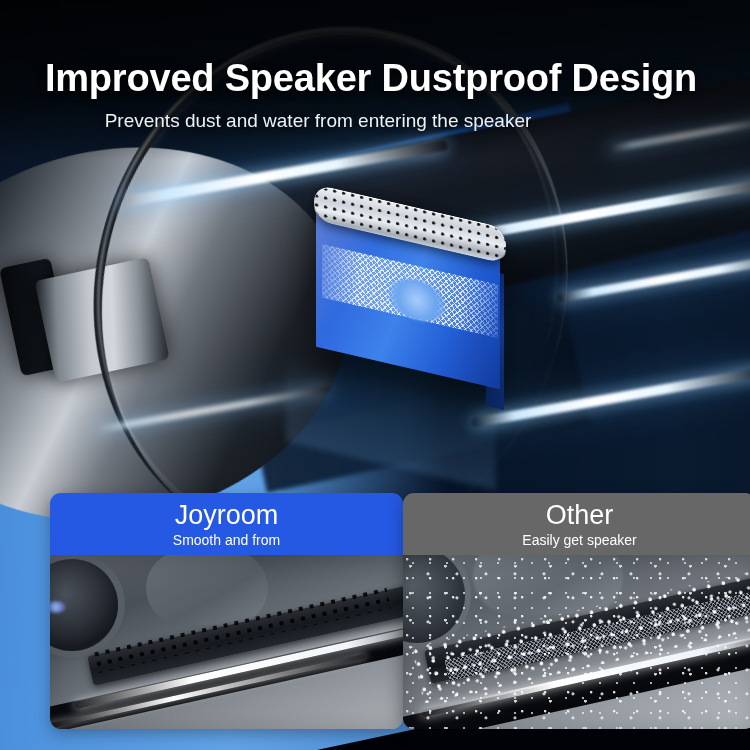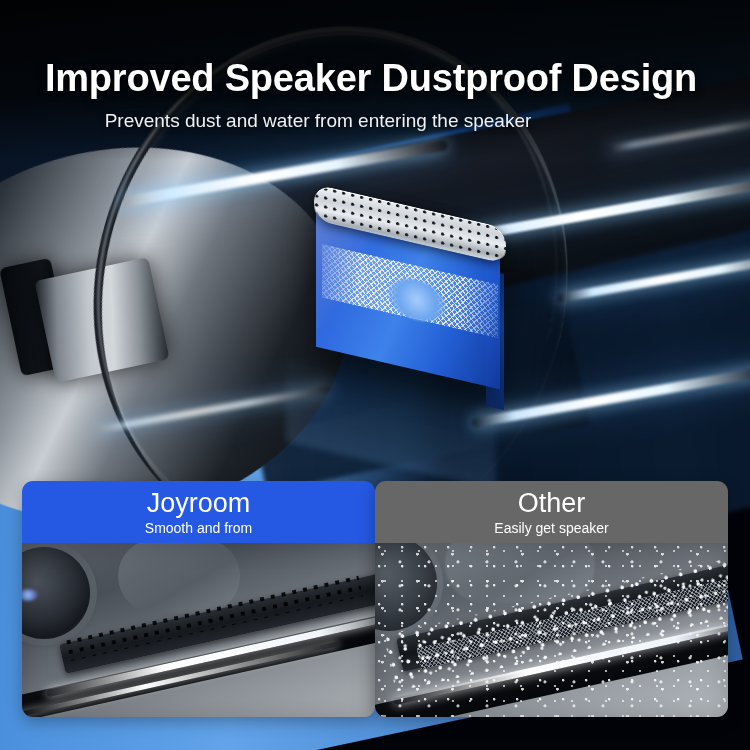--- a/index.html
+++ b/index.html
@@ -133,22 +133,22 @@
   .head-shade{position:absolute;left:0;top:0;width:750px;height:160px;
     background:linear-gradient(180deg,rgba(0,0,0,.82) 0%,rgba(0,0,0,.62) 58%,rgba(0,0,0,0) 100%);}
   #title{position:absolute;left:0;top:56px;width:742px;text-align:center;
     color:#fff;font-size:38px;font-weight:bold;letter-spacing:-.2px;line-height:44px;
     text-shadow:0 2px 9px rgba(0,0,0,.85);}
   #subtitle{position:absolute;left:0;top:108px;width:636px;text-align:center;
     color:#eef2f6;font-size:19px;font-weight:normal;line-height:26px;
     text-shadow:0 1px 6px rgba(0,0,0,.85);}
 
   
-  .panel{position:absolute;top:481px;width:353px;height:236px;border-radius:11px;overflow:hidden;
-    box-shadow:0 5px 16px rgba(0,0,0,.30);}
+  .panel{position:absolute;top:493px;width:353px;height:236px;border-radius:11px;overflow:hidden;
+    box-shadow:0 5px 16px rgba(0,0,0,.30);margin-left:28px;}
   #panel-good{left:22px;}
   #panel-bad{left:375px;}
 
   .band{height:62px;display:flex;flex-direction:column;align-items:center;justify-content:center;}
   .band-good{background:#2558e3;}
   .band-bad{background:#676767;}
   .band-title{color:#fff;font-size:27px;font-weight:normal;line-height:30px;}
   .band-sub{color:#fff;font-size:14px;font-weight:normal;line-height:18px;margin-top:1px;}
 
   .photo{position:relative;height:174px;overflow:hidden;}

